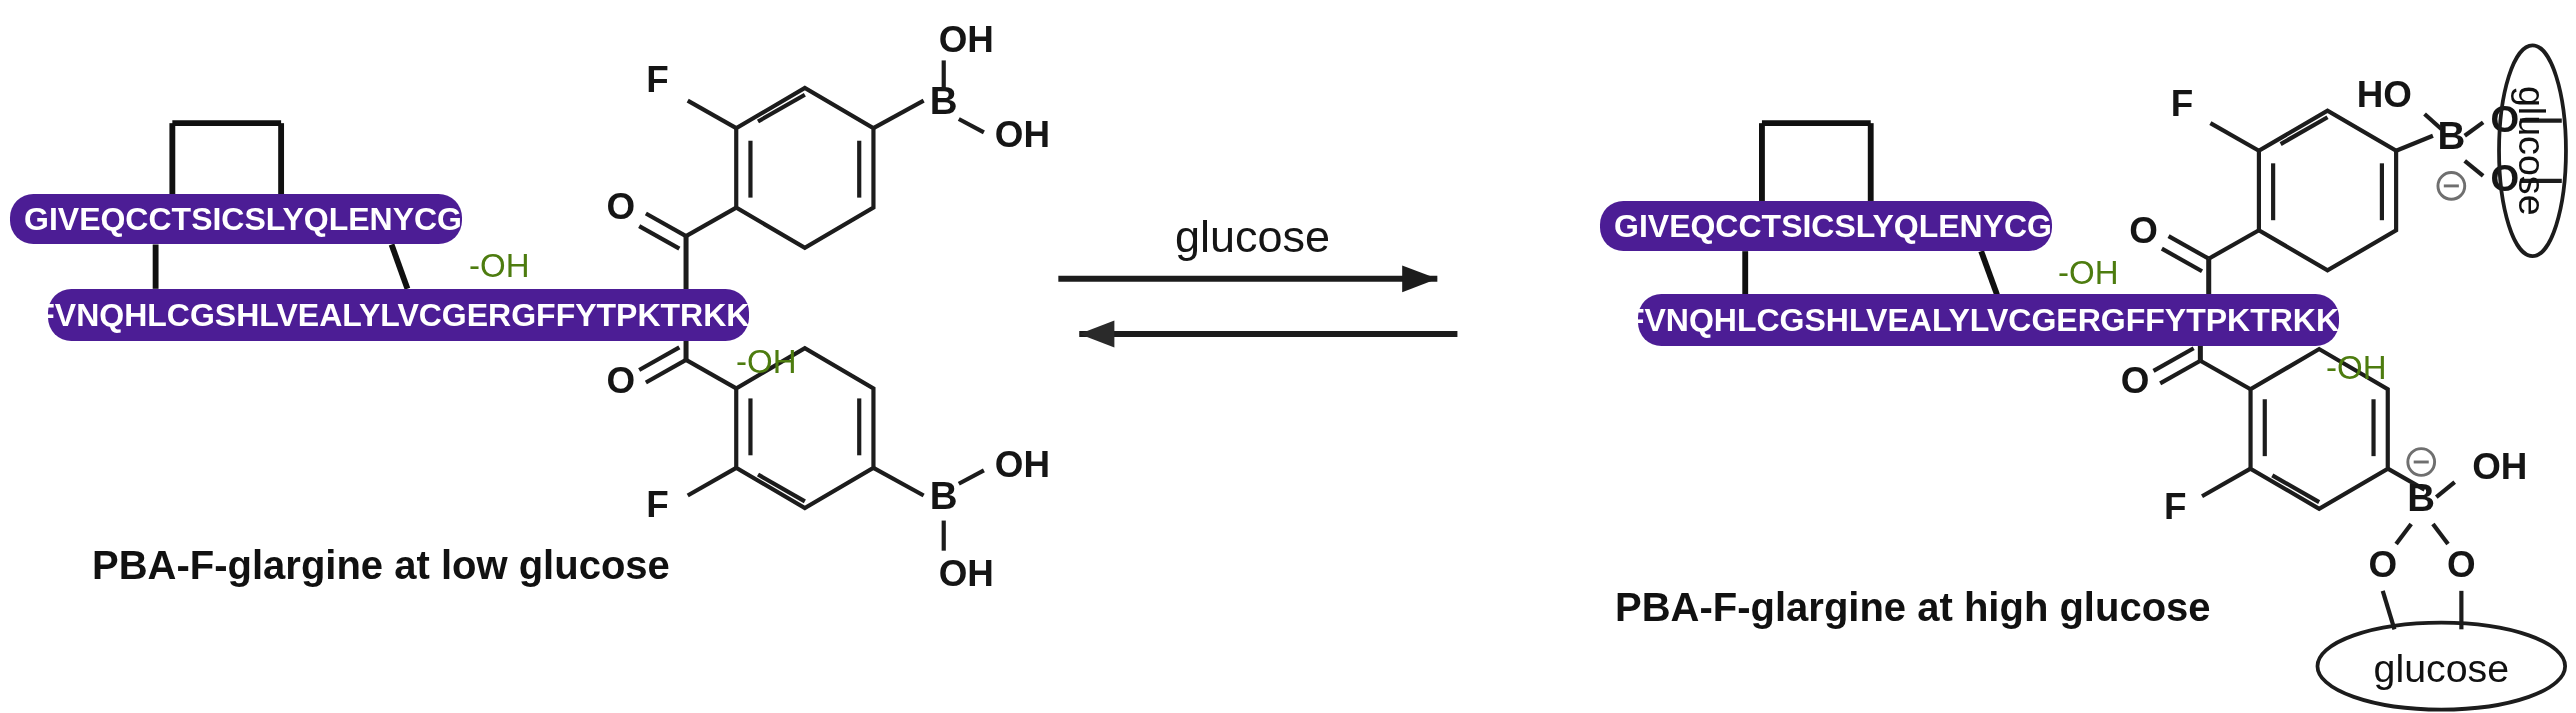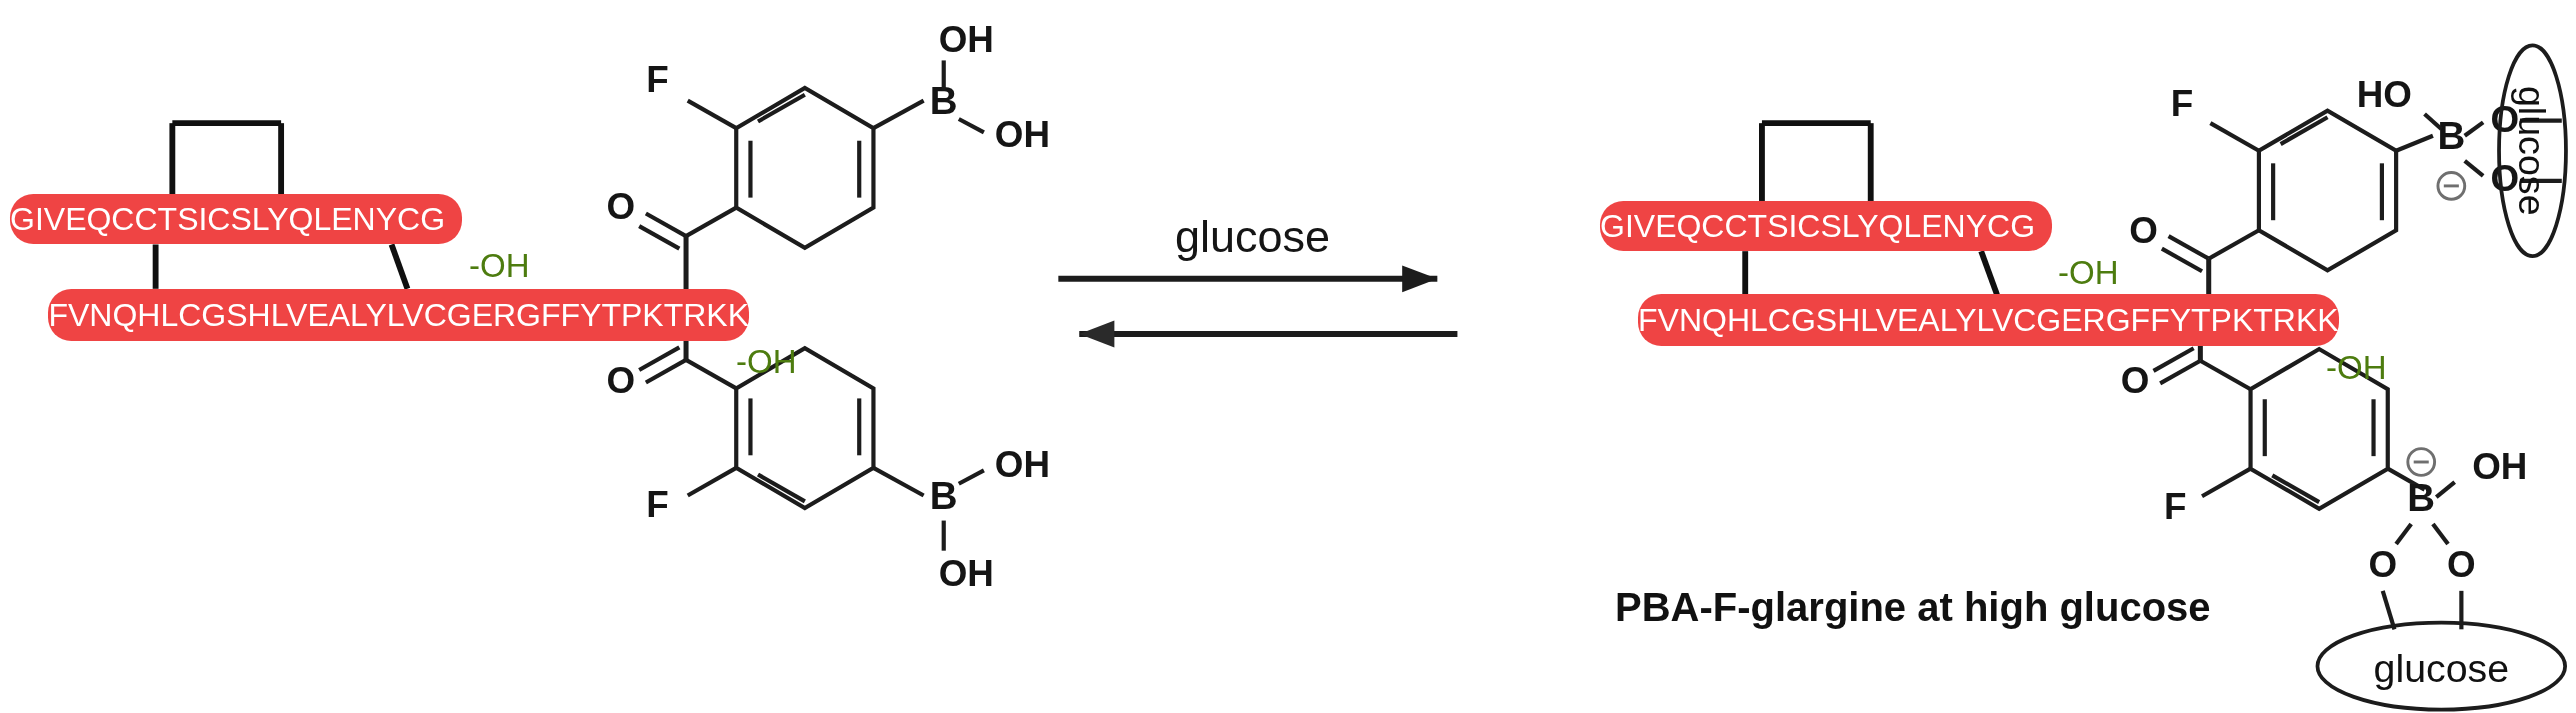--- a/index.html
+++ b/index.html
@@ -7,24 +7,24 @@
     width:2576px;height:714px;position:relative;overflow:hidden;
     font-family:"Liberation Sans","DejaVu Sans",sans-serif;
     background:#ffffff;
   }
   .stage{position:absolute;left:0;top:0;width:2576px;height:714px;}
   svg.layer{position:absolute;left:0;top:0;width:2576px;height:714px;overflow:visible;}
 
   
   .pill{
     position:absolute;
-    background:#ef4444;
+    background:#4c1d95;
     color:#ffffff;
-    display:flex;align-items:center;justify-content:flex-start;
-    font-weight:400;
+    display:flex;align-items:center;justify-content:flex-end;
+    font-weight:700;
     letter-spacing:0px;
     white-space:nowrap;
     box-sizing:border-box;
   }
   .pill span{display:block;line-height:1;}
   .pill-a{border-radius:23.4px;}
   .pill-b{border-radius:23.4px;margin-left:20px;}
 
   .terminus{
     position:absolute;
@@ -239,20 +239,21 @@
   <div class="pill pill-a" style="left:10px;top:194px;width:452px;height:50px;font-size:32px;">
     <span>GIVEQCCTSICSLYQLENYCG</span>
   </div>
   <div class="terminus" style="left:469px;top:203px;font-size:33px;">-OH</div>
 
   <div class="pill pill-b" style="left:28.4px;top:289px;width:701px;height:52px;font-size:32px;">
     <span>FVNQHLCGSHLVEALYLVCGERGFFYTPKTRKK</span>
   </div>
   <div class="terminus" style="left:736px;top:299px;font-size:33px;">-OH</div>
 
+  <div class="caption" style="left:92px;top:545px;font-size:40px;">PBA-F-glargine at low glucose</div>
 
   <div class="rxn-label" style="left:1175px;top:214px;font-size:45px;">glucose</div>
 
   <div class="pill pill-a" style="left:1600px;top:201px;width:452px;height:50px;font-size:32px;">
     <span>GIVEQCCTSICSLYQLENYCG</span>
   </div>
   <div class="terminus" style="left:2058px;top:210px;font-size:33px;">-OH</div>
 
   <div class="pill pill-b" style="left:1618px;top:294px;width:701px;height:52px;font-size:32px;">
     <span>FVNQHLCGSHLVEALYLVCGERGFFYTPKTRKK</span>

